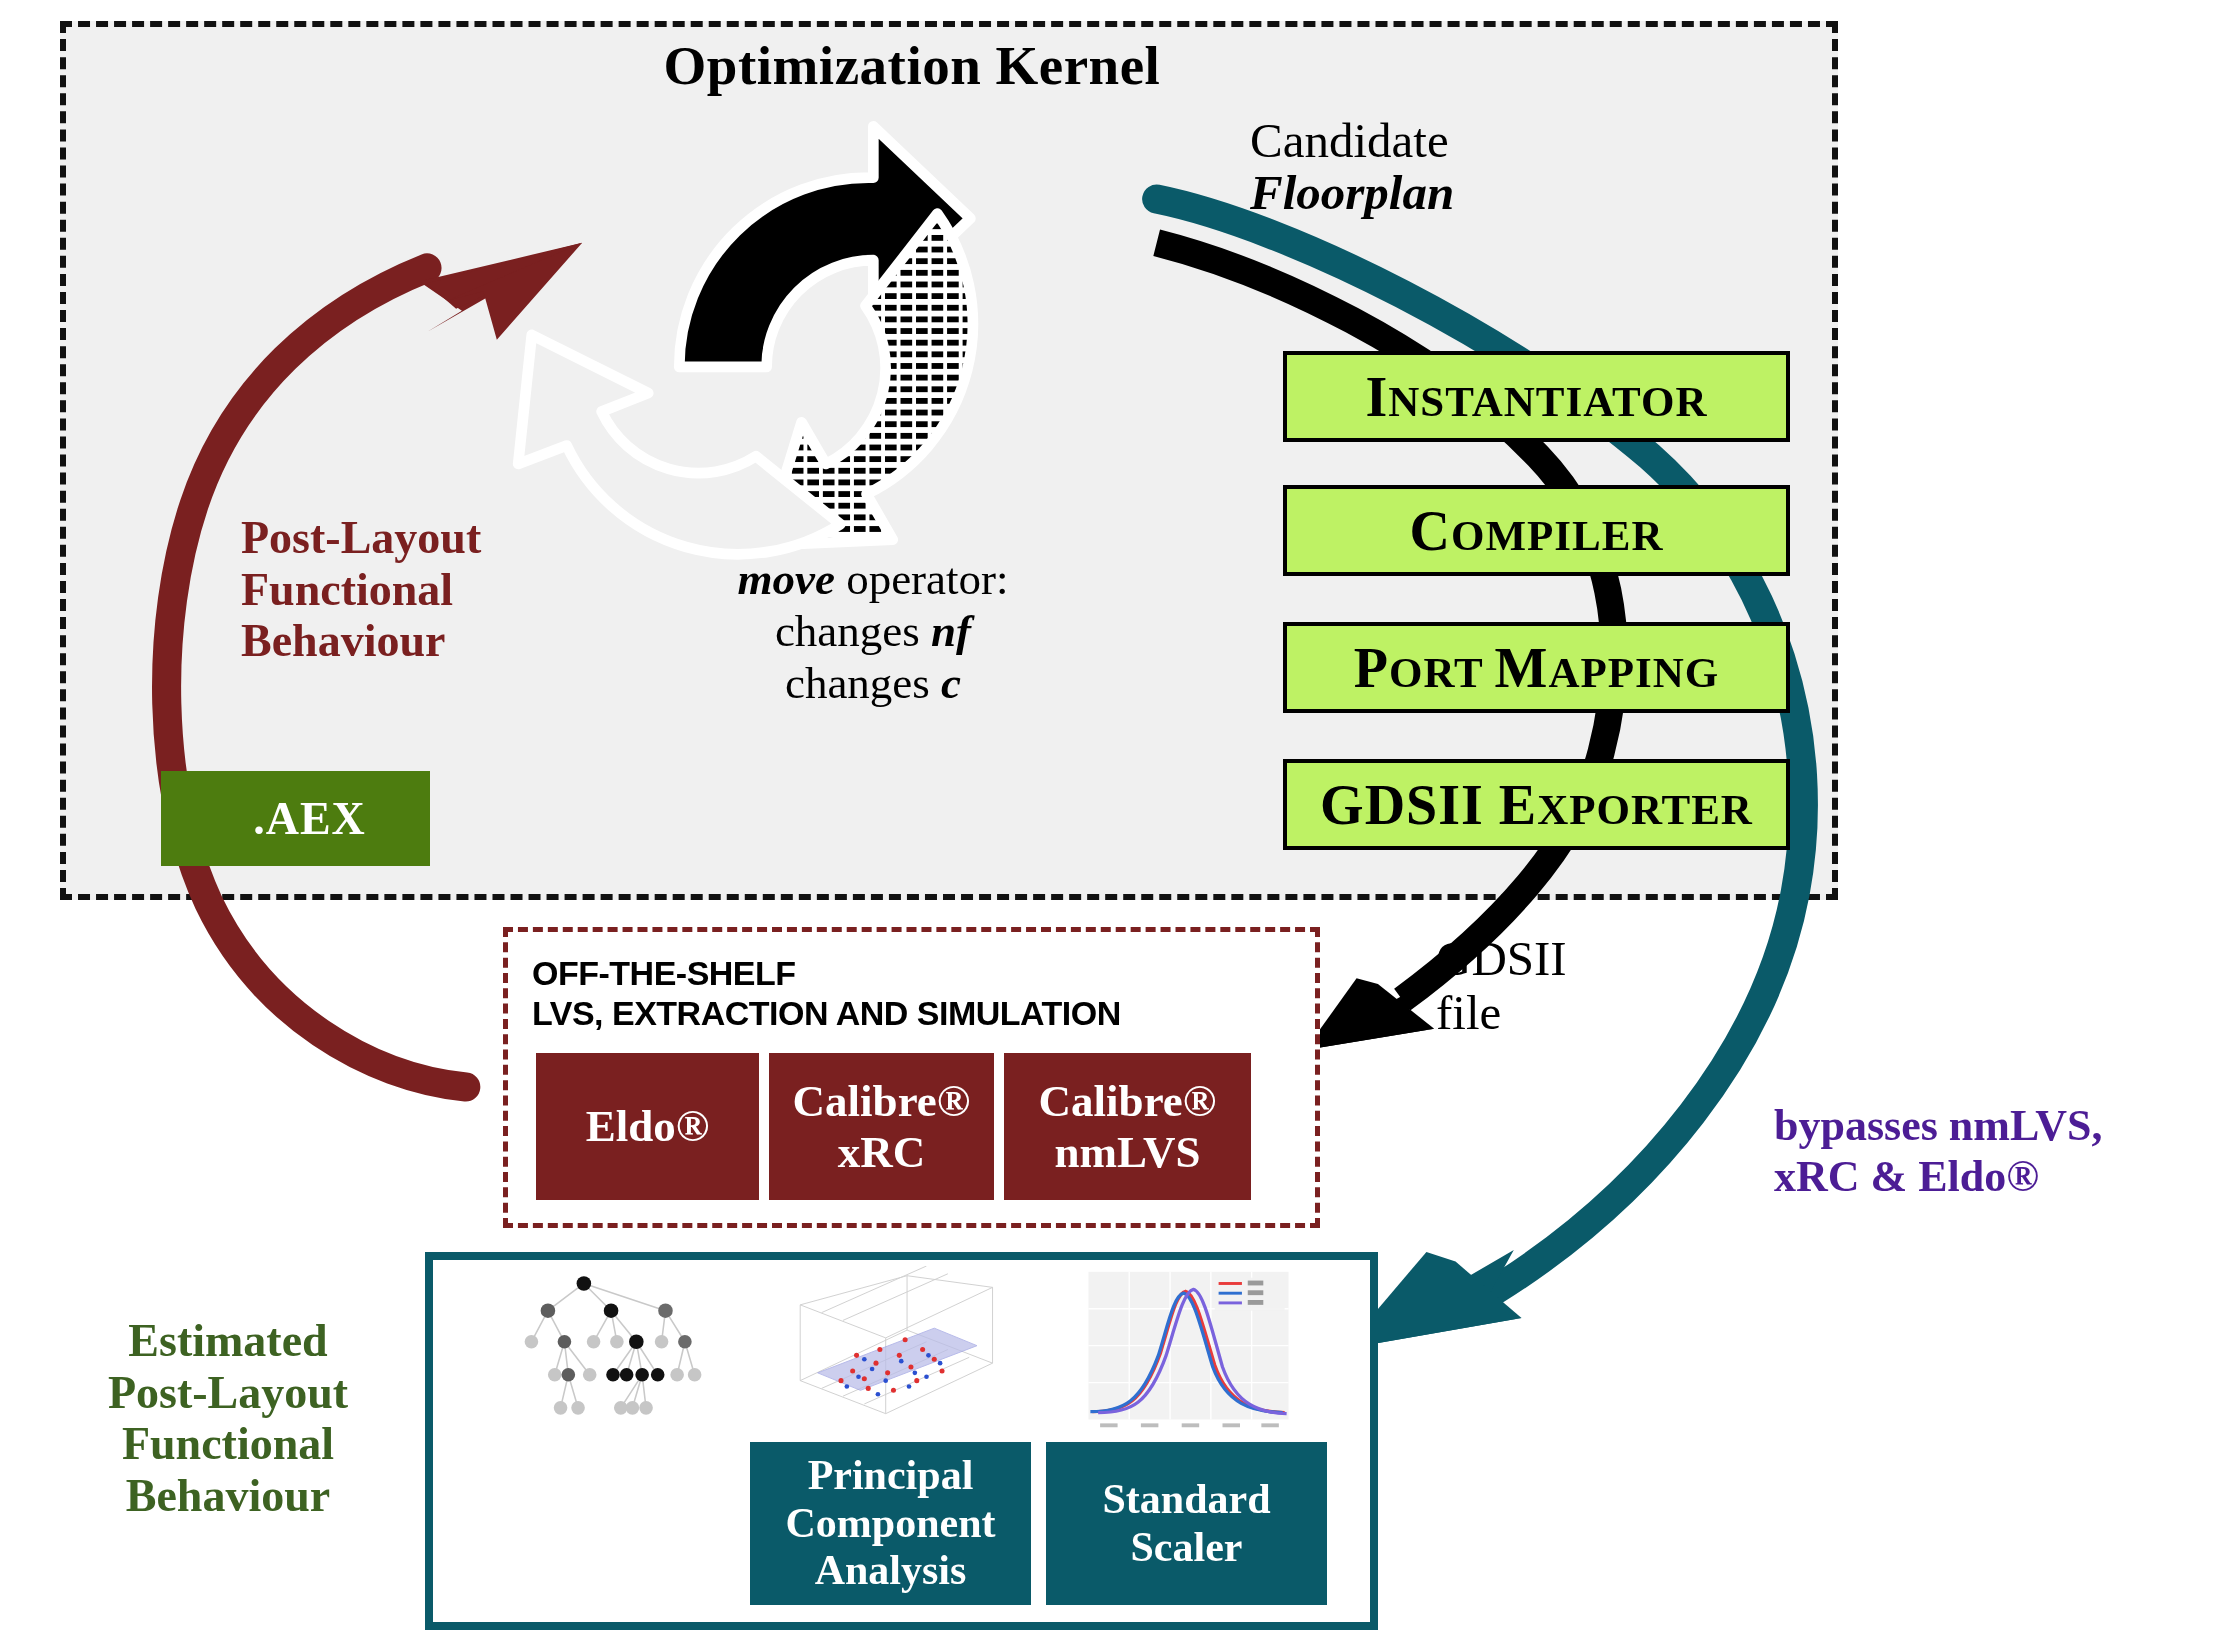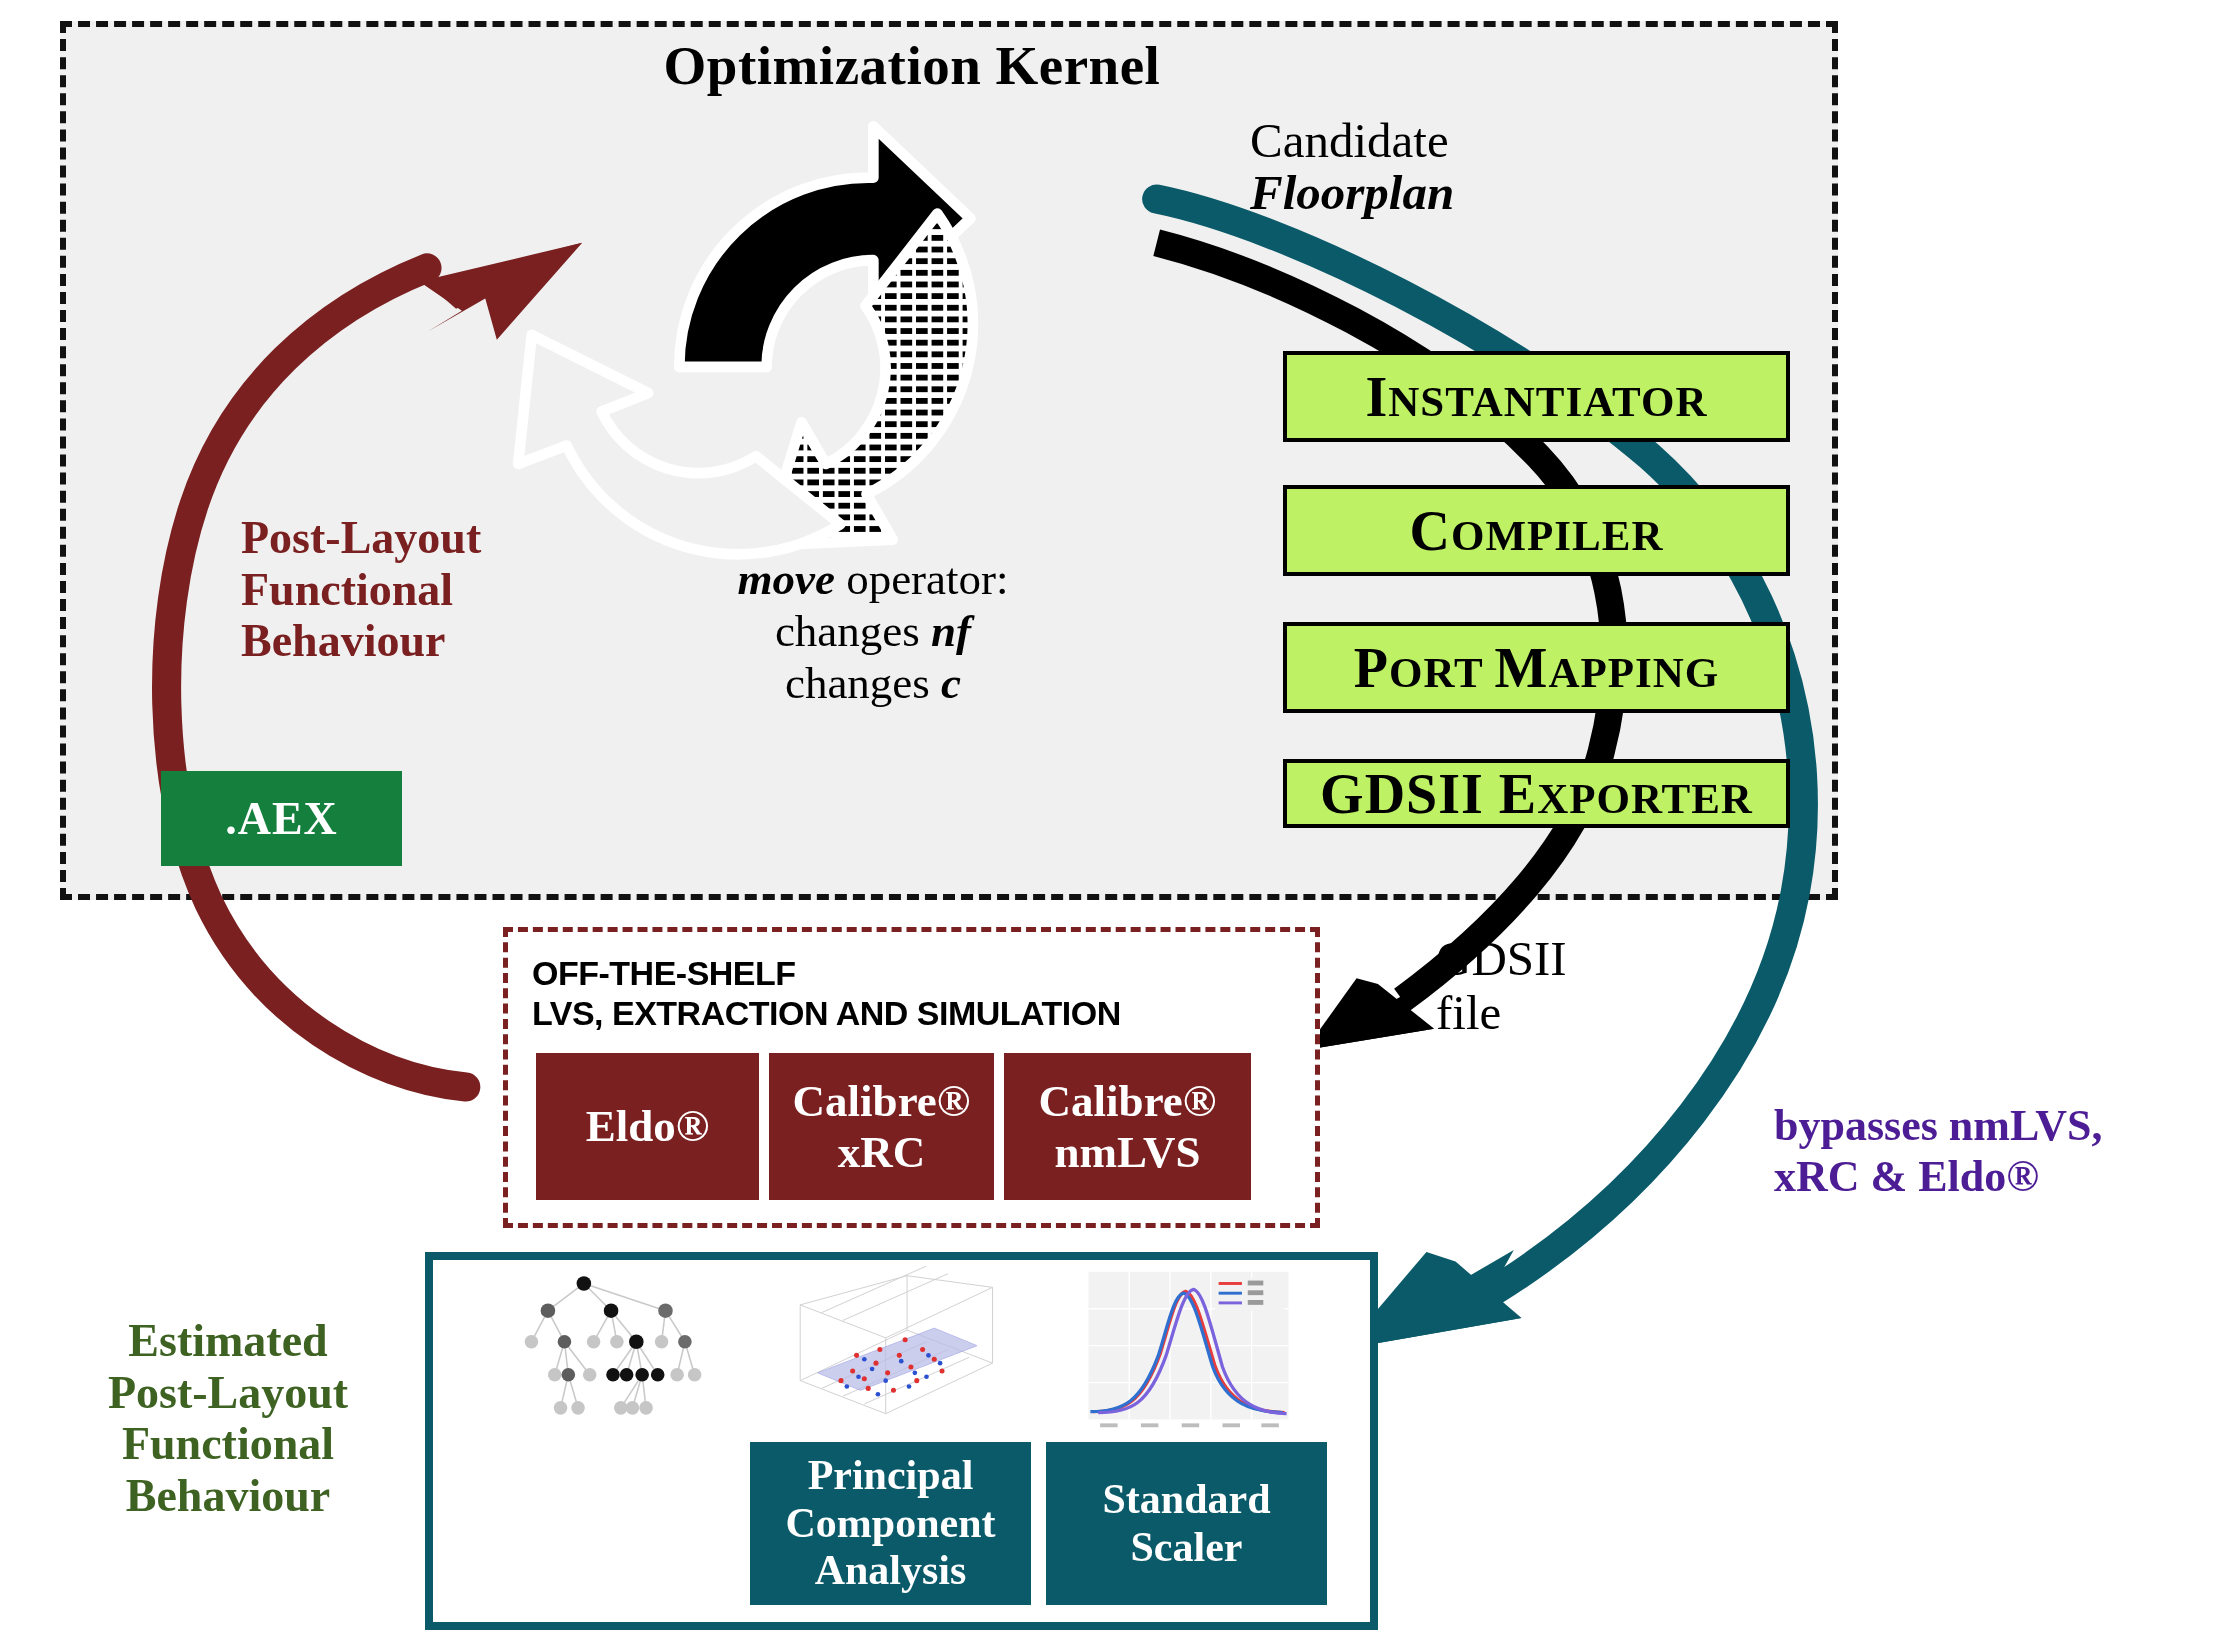--- a/index.html
+++ b/index.html
@@ -50,40 +50,40 @@
     font-size:46px;font-weight:bold;color:#3d6222;line-height:1.12;
   }
   #bypass-label{
     left:1774px;top:1101px;width:446px;text-align:left;
     font-size:44px;font-weight:bold;color:#4c1d95;line-height:1.15;
   }
 
   
   #aex-tag{
     left:161px;top:771px;width:241px;height:95px;
-    background:#15803d;color:#ffffff;
+    background:#4d7c0f;color:#ffffff;
     display:flex;align-items:center;justify-content:center;
-    font-size:46px;font-weight:bold;letter-spacing:1px;
+    font-size:46px;font-weight:bold;letter-spacing:1px;padding-left:28px;
   }
 
   
   .stage-box{
     background:#bef264;border:4.9px solid #000000;box-sizing:border-box;
     display:flex;align-items:center;justify-content:center;
     color:#000;font-weight:bold;
     font-family:"Liberation Serif", serif;
   }
   .stage-box .sc{
     font-size:43px;letter-spacing:1px;
   }
   .stage-box .sc .cap{font-size:56px;}
   #stage-0{left:1283px;top:351px;width:507px;height:91px;}
   #stage-1{left:1283px;top:485px;width:507px;height:91px;}
   #stage-2{left:1283px;top:622px;width:507px;height:91px;}
-  #stage-3{left:1283px;top:759px;width:507px;height:69px;}
+  #stage-3{left:1283px;top:759px;width:507px;height:91px;}
 
   
   #ots-panel{
     left:503px;top:927px;width:817px;height:301px;
     background:#ffffff;border:5.8px dashed #7a2020;box-sizing:border-box;
   }
   #ots-title{
     left:532px;top:953px;width:737px;
     font-family:"Liberation Sans", sans-serif;
     font-size:34px;font-weight:bold;color:#000;line-height:1.18;

